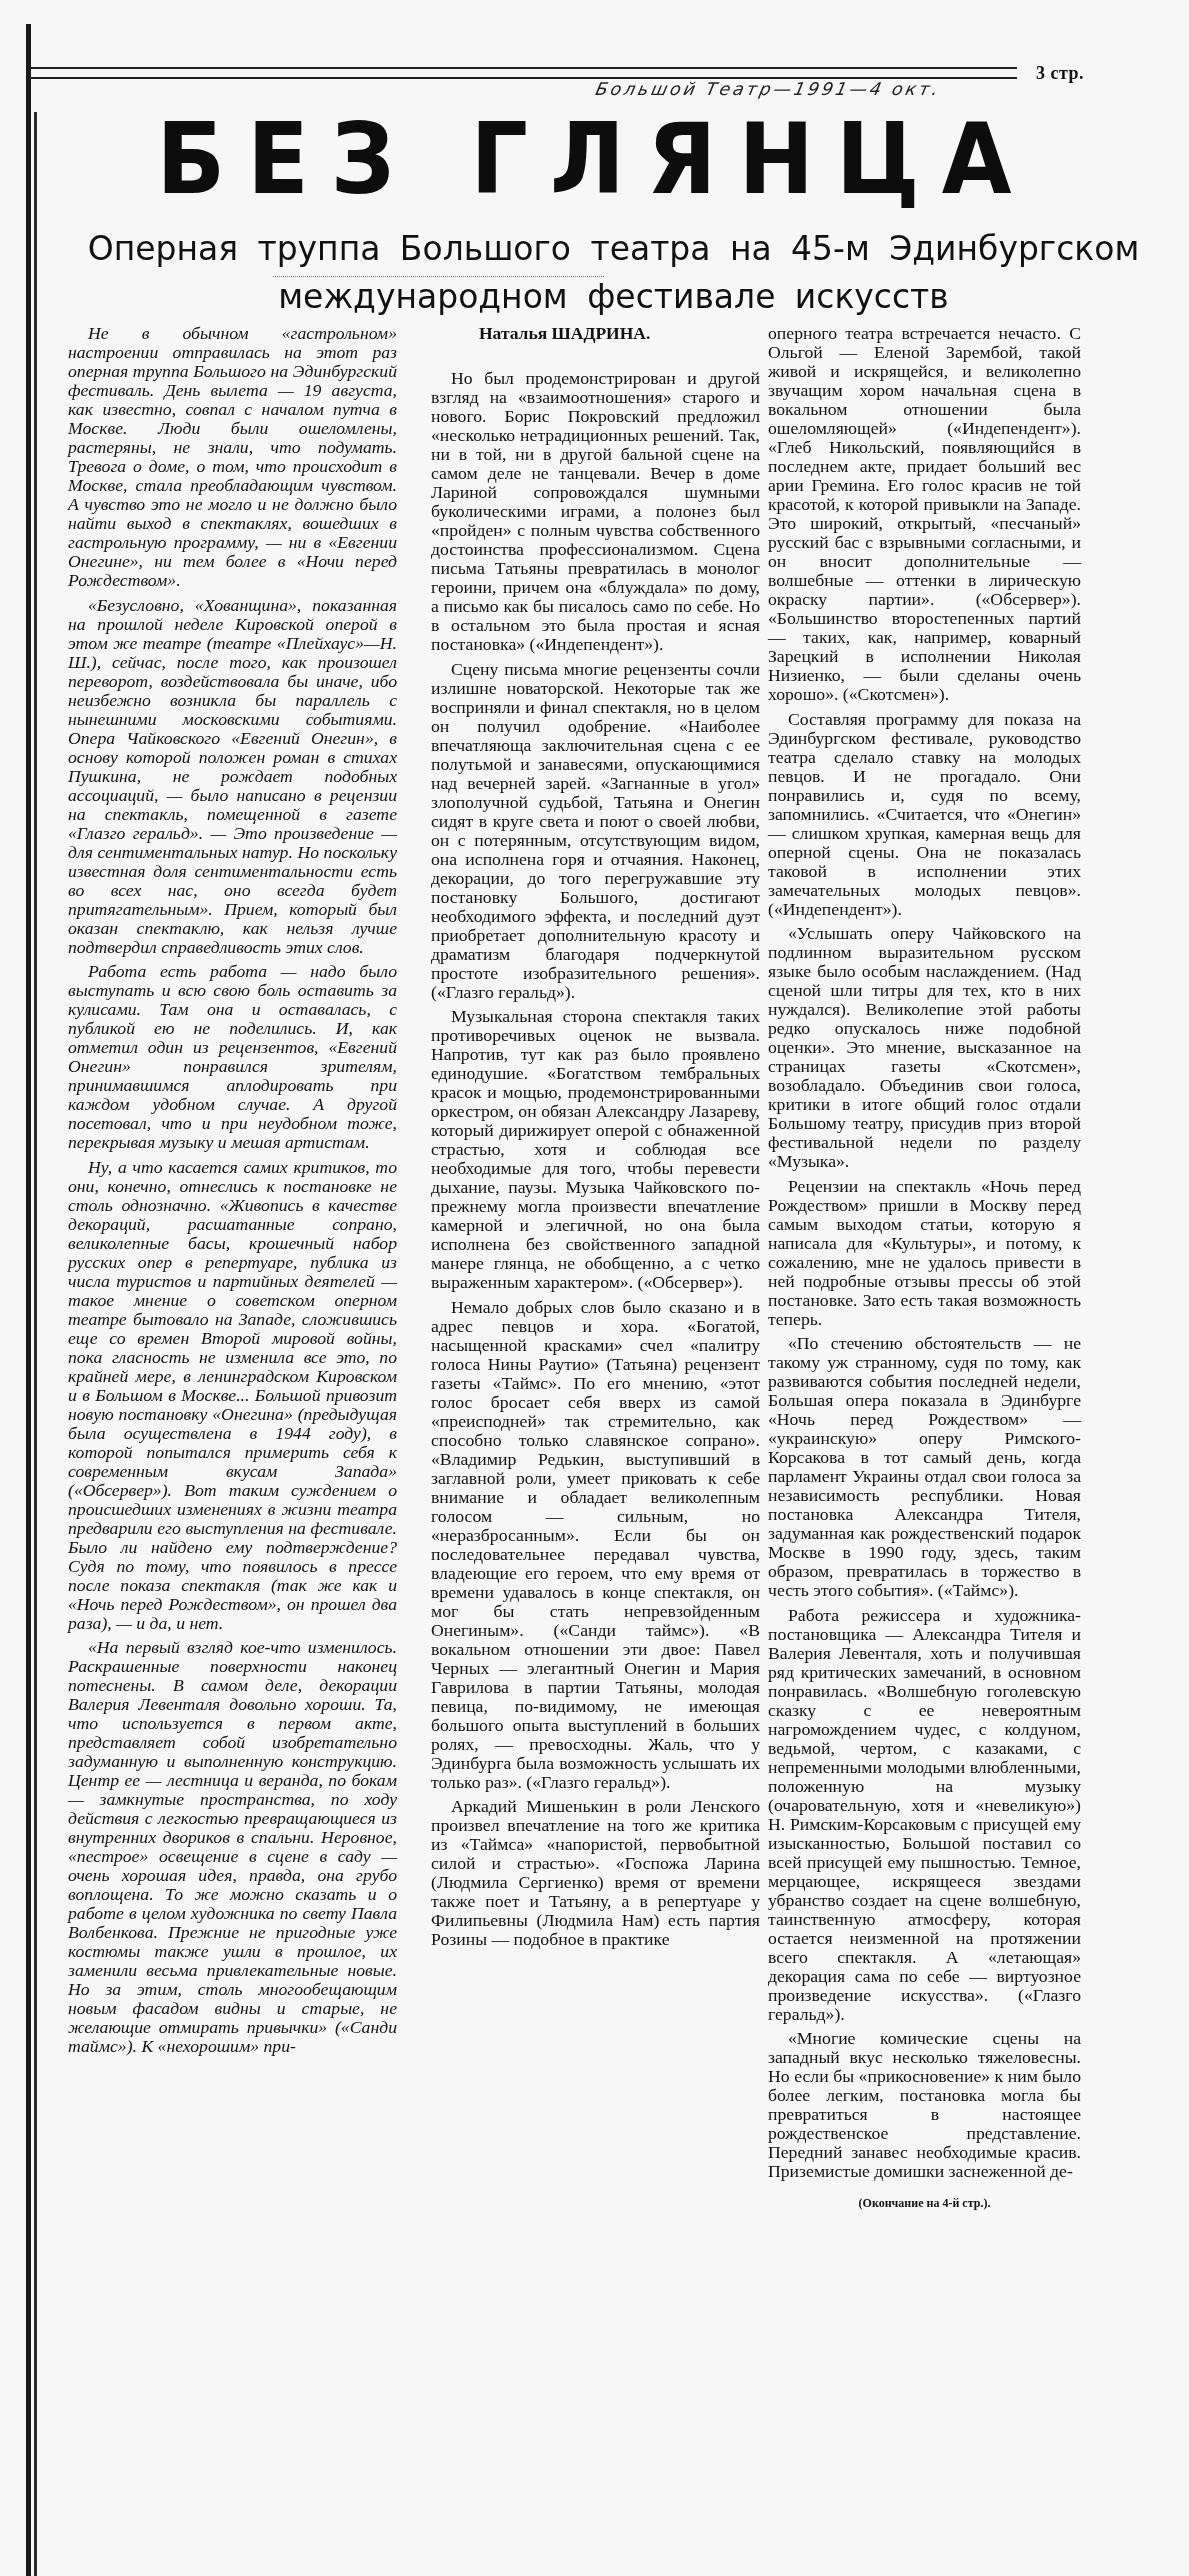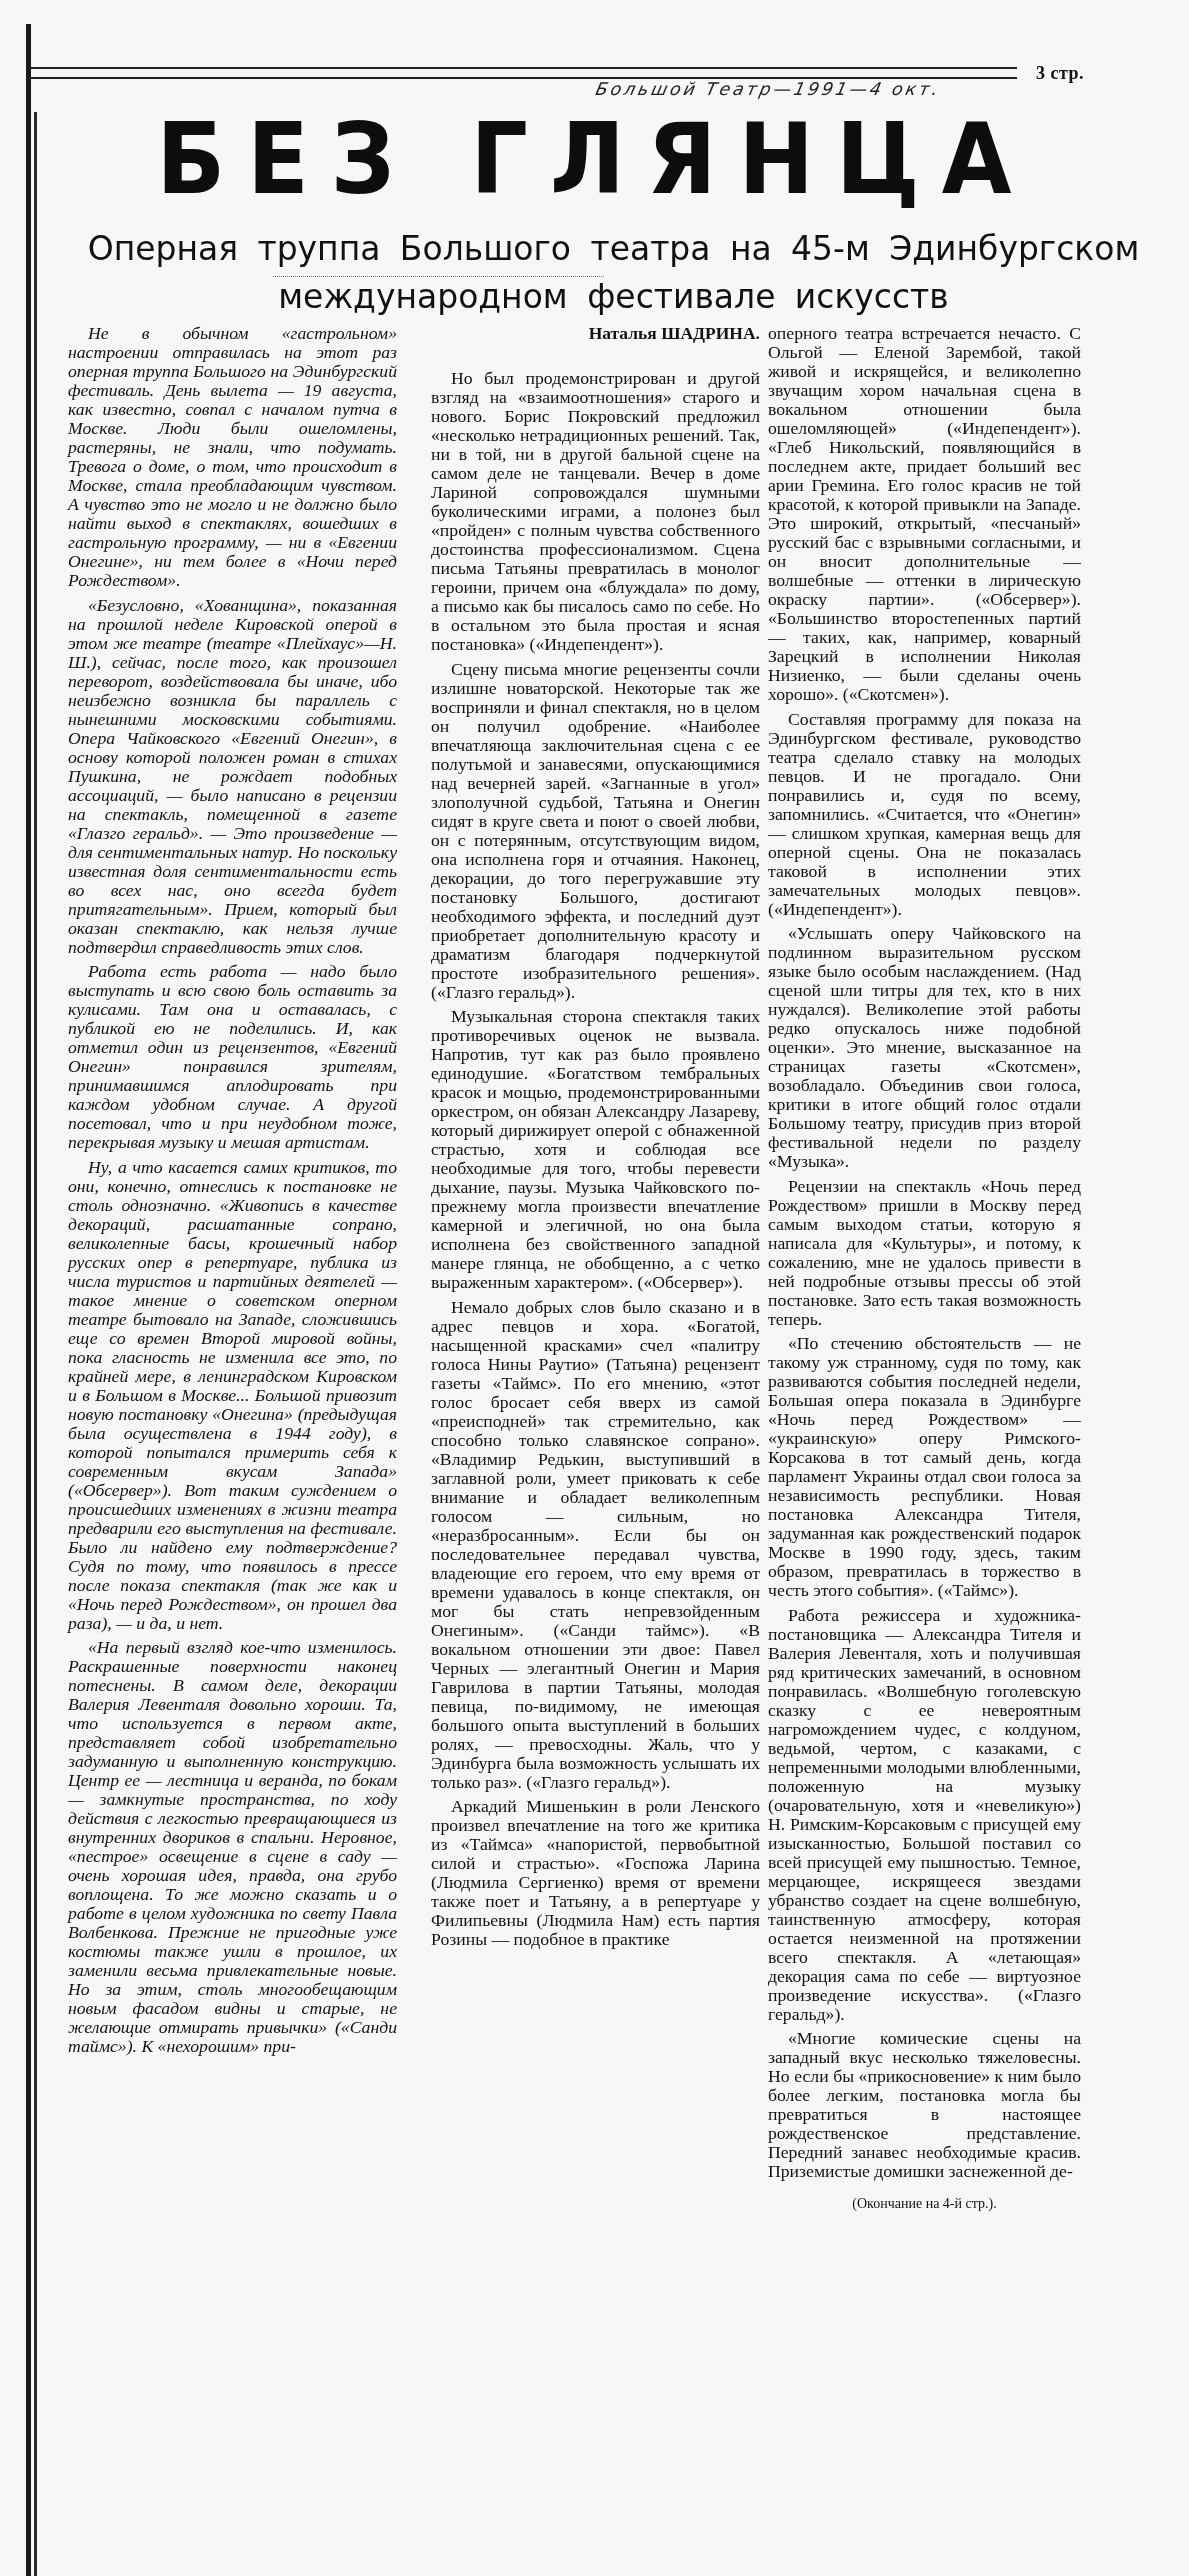--- a/index.html
+++ b/index.html
@@ -52,24 +52,24 @@
     position: absolute; top: 324px;
     font-family: "Liberation Serif", "DejaVu Serif", serif;
     font-size: 17.7px; line-height: 19px; text-align: justify;
     hyphens: manual;
   }
   .col1 { left: 68px; width: 329px; font-style: italic; }
   .col2 { left: 431px; width: 329px; }
   .col3 { left: 768px; width: 313px; }
   .column p { margin: 0 0 5.5px 0; text-indent: 20px; }
   .byline {
-    text-align: right; font-weight: bold; font-size: 17.5px; margin: 0 0 26px 48px;
+    text-align: left; font-weight: bold; font-size: 17.5px; margin: 0 0 26px 48px;
   }
   .footer-note {
-    text-align: center; font-weight: normal; font-size: 14px; margin-top: 13px;
+    text-align: center; font-weight: bold; font-size: 12px; margin-top: 13px;
   }
   .scan-dots {
     position: absolute; left: 273px; top: 276px; width: 331px; height: 1.8px;
     border-top: 0.9px dotted #777;
   }
 </style>
 </head>
 <body>
 
 <div class="border-thick"></div>

